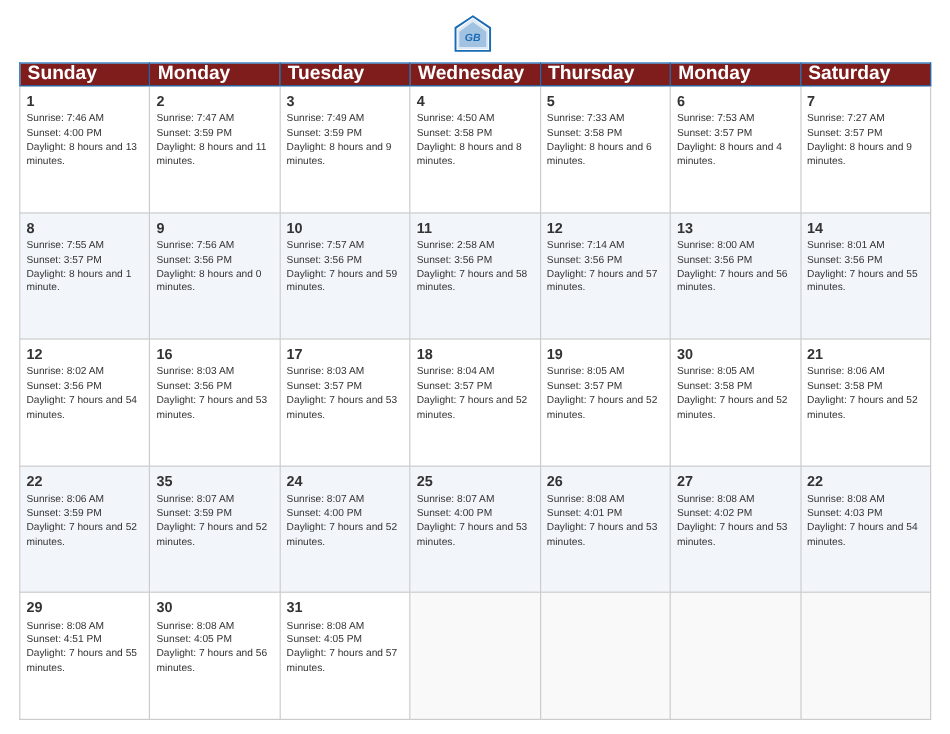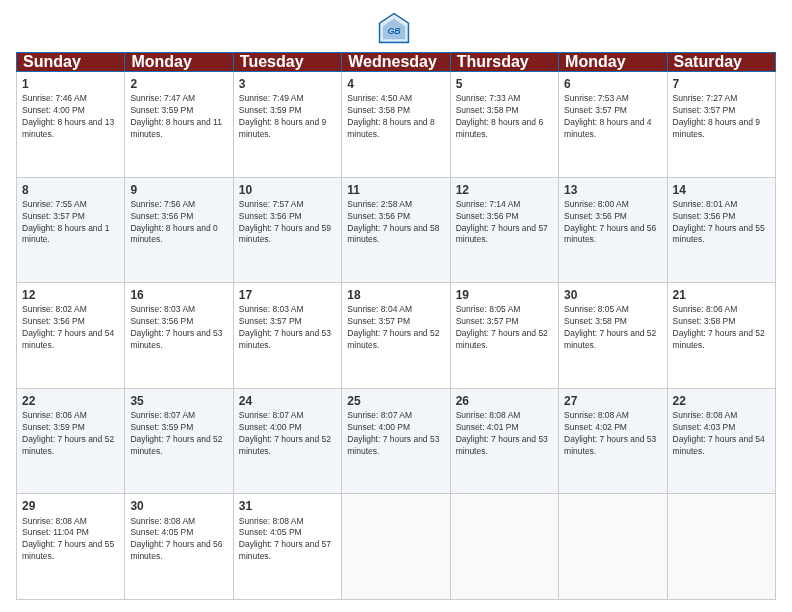--- a/index.html
+++ b/index.html
@@ -364,21 +364,21 @@
             <span>Sunset: 4:03 PM</span><br>
             <span>Daylight: 7 hours and 54 minutes.</span>
           </div>
         </td>
         </tr>
         <tr>
           <td>
           <span class="day-num">29</span>
           <div class="day-info">
             <span>Sunrise: 8:08 AM</span><br>
-            <span>Sunset: 11:04 PM</span><br>
+            <span>Sunset: 4:51 PM</span><br>
             <span>Daylight: 7 hours and 55 minutes.</span>
           </div>
         </td>
           <td>
           <span class="day-num">30</span>
           <div class="day-info">
             <span>Sunrise: 8:08 AM</span><br>
             <span>Sunset: 4:05 PM</span><br>
             <span>Daylight: 7 hours and 56 minutes.</span>
           </div>

